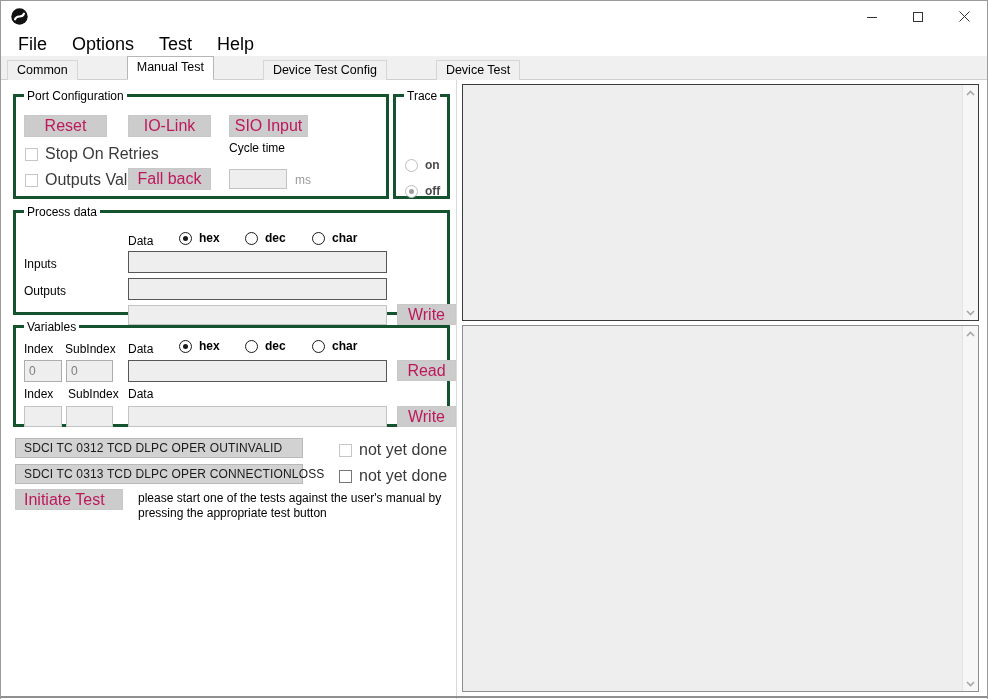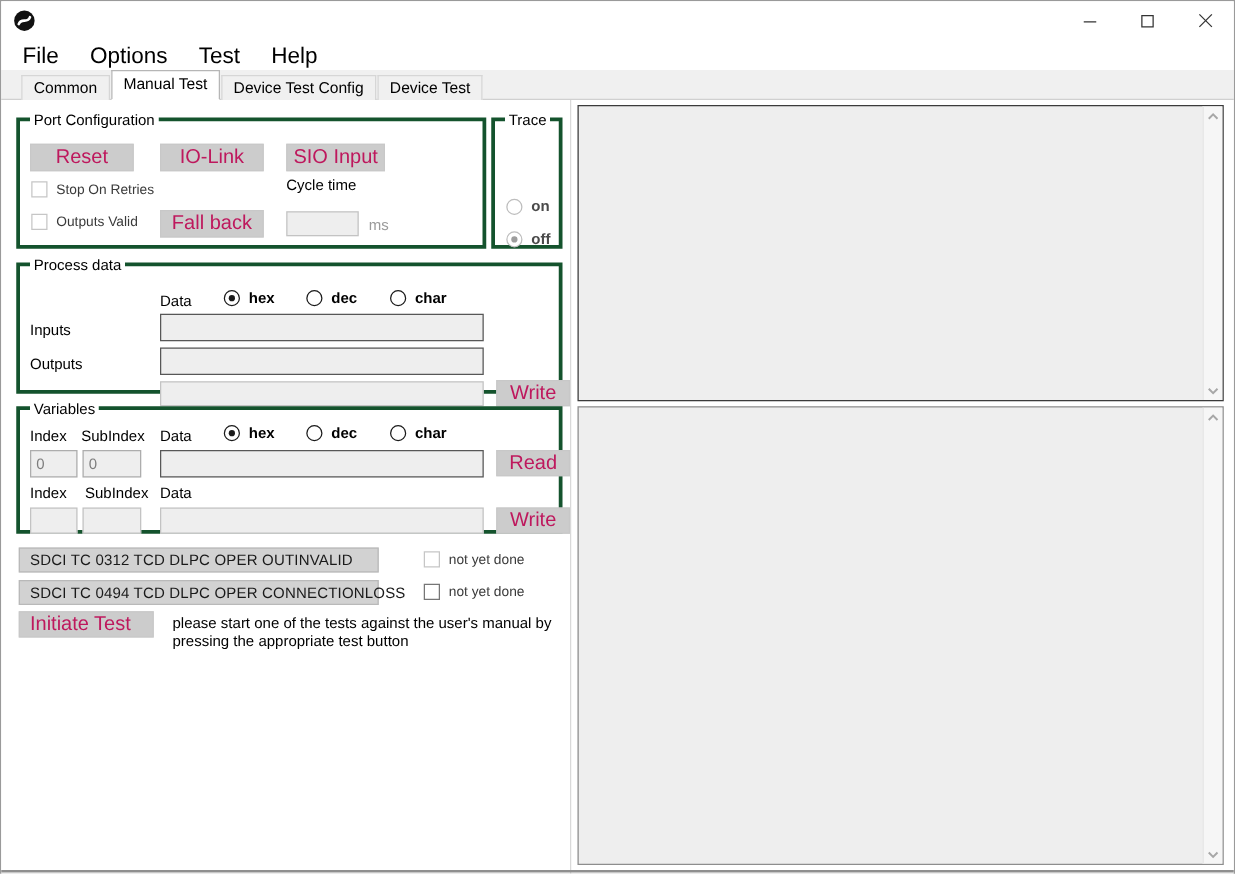--- a/index.html
+++ b/index.html
@@ -80,21 +80,22 @@
   }
 
   
   #tabstrip {
     position: relative;
     height: 23px;
     background: #f0f0f0;
     border-bottom: 1px solid #d0d0d0;
     display: flex;
     align-items: flex-end;
-    padding-left: 16px;
+    padding-left: 6px;
+    gap: 48px;
   }
   .tab {
     height: 19px;
     line-height: 19px;
     padding: 0 9px;
     font-size: 12.5px;
     color: #000000;
     background: #f0f0f0;
     border: 1px solid #d6d6d6;
     border-bottom: none;
@@ -206,21 +207,21 @@
     width: 13px;
     height: 13px;
     box-sizing: border-box;
     border: 1px solid #767676;
     background: #ffffff;
     flex: 0 0 auto;
   }
   .cb.disabled .box { border-color: #c6c6c6; }
   .cb .txt {
     margin-left: 7px;
-    font-size: 11px;
+    font-size: 16px;
     color: #3a3a3a;
     white-space: nowrap;
   }
   .cb.disabled .txt { color: #3a3a3a; }
 
   
   .rb {
     position: absolute;
     display: flex;
     align-items: center;
@@ -456,21 +457,21 @@
       <div class="field blank" style="left:112px; top:78px; width:259px; height:21px;"></div>
       <div class="btn" style="left:381px; top:78px; width:59px; height:21px;">Write</div>
     </div>
 
     <div class="tcbtn" style="left:14px; top:358px; width:288px; height:20px;">SDCI  TC  0312 TCD  DLPC  OPER  OUTINVALID</div>
     <div class="cb disabled" style="left:338px; top:361px;">
       <span class="box"></span>
       <span class="txt">not yet done</span>
     </div>
 
-    <div class="tcbtn" style="left:14px; top:384px; width:288px; height:20px;">SDCI  TC  0494 TCD  DLPC  OPER  CONNECTIONLOSS</div>
+    <div class="tcbtn" style="left:14px; top:384px; width:288px; height:20px;">SDCI  TC  0313 TCD  DLPC  OPER  CONNECTIONLOSS</div>
     <div class="cb" style="left:338px; top:387px;">
       <span class="box"></span>
       <span class="txt">not yet done</span>
     </div>
 
     <div class="btn left" style="left:14px; top:409px; width:108px; height:21px;">Initiate Test</div>
     <span class="lbl wrap" style="left:137px; top:411px; width:312px;">please start one of the tests against the user's manual by pressing the appropriate test button</span>
 
     <div class="logpanel top" style="left:461px; top:4px; width:517px; height:237px;">
       <span></span>

